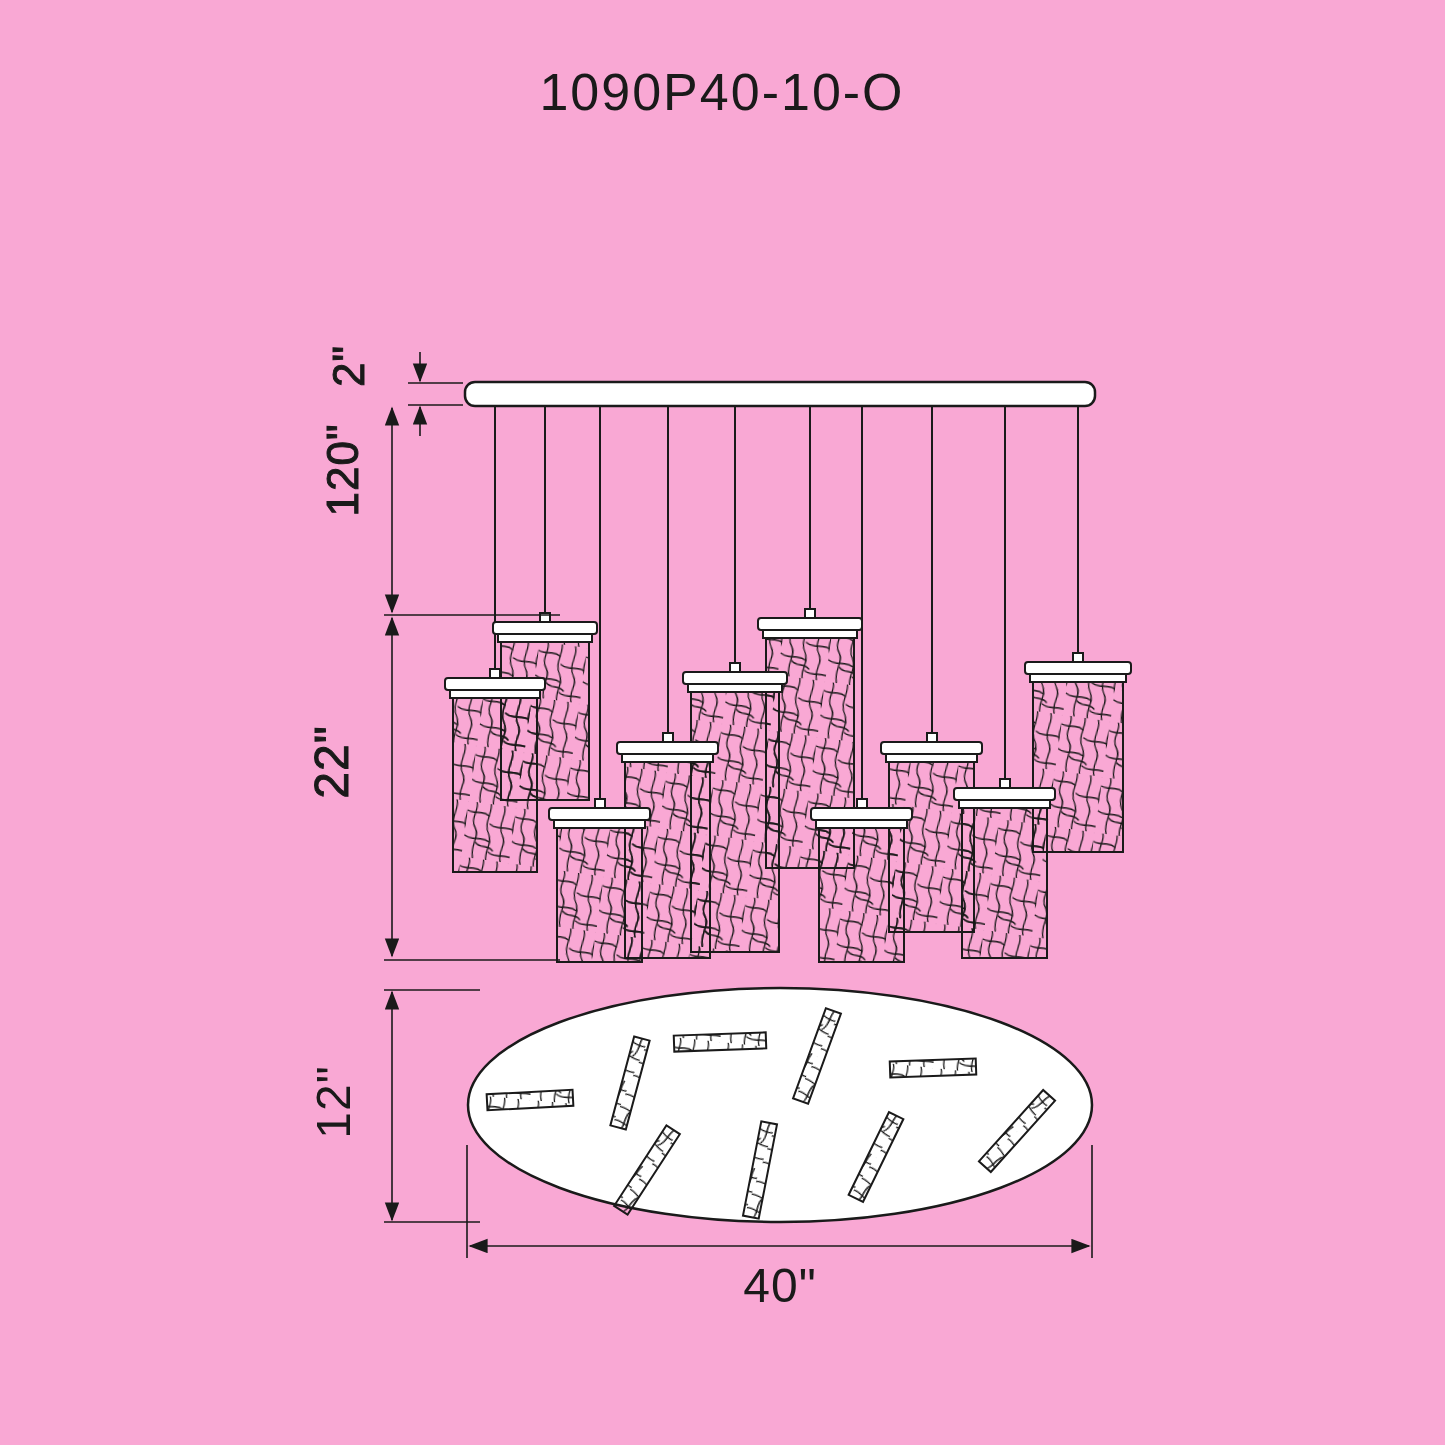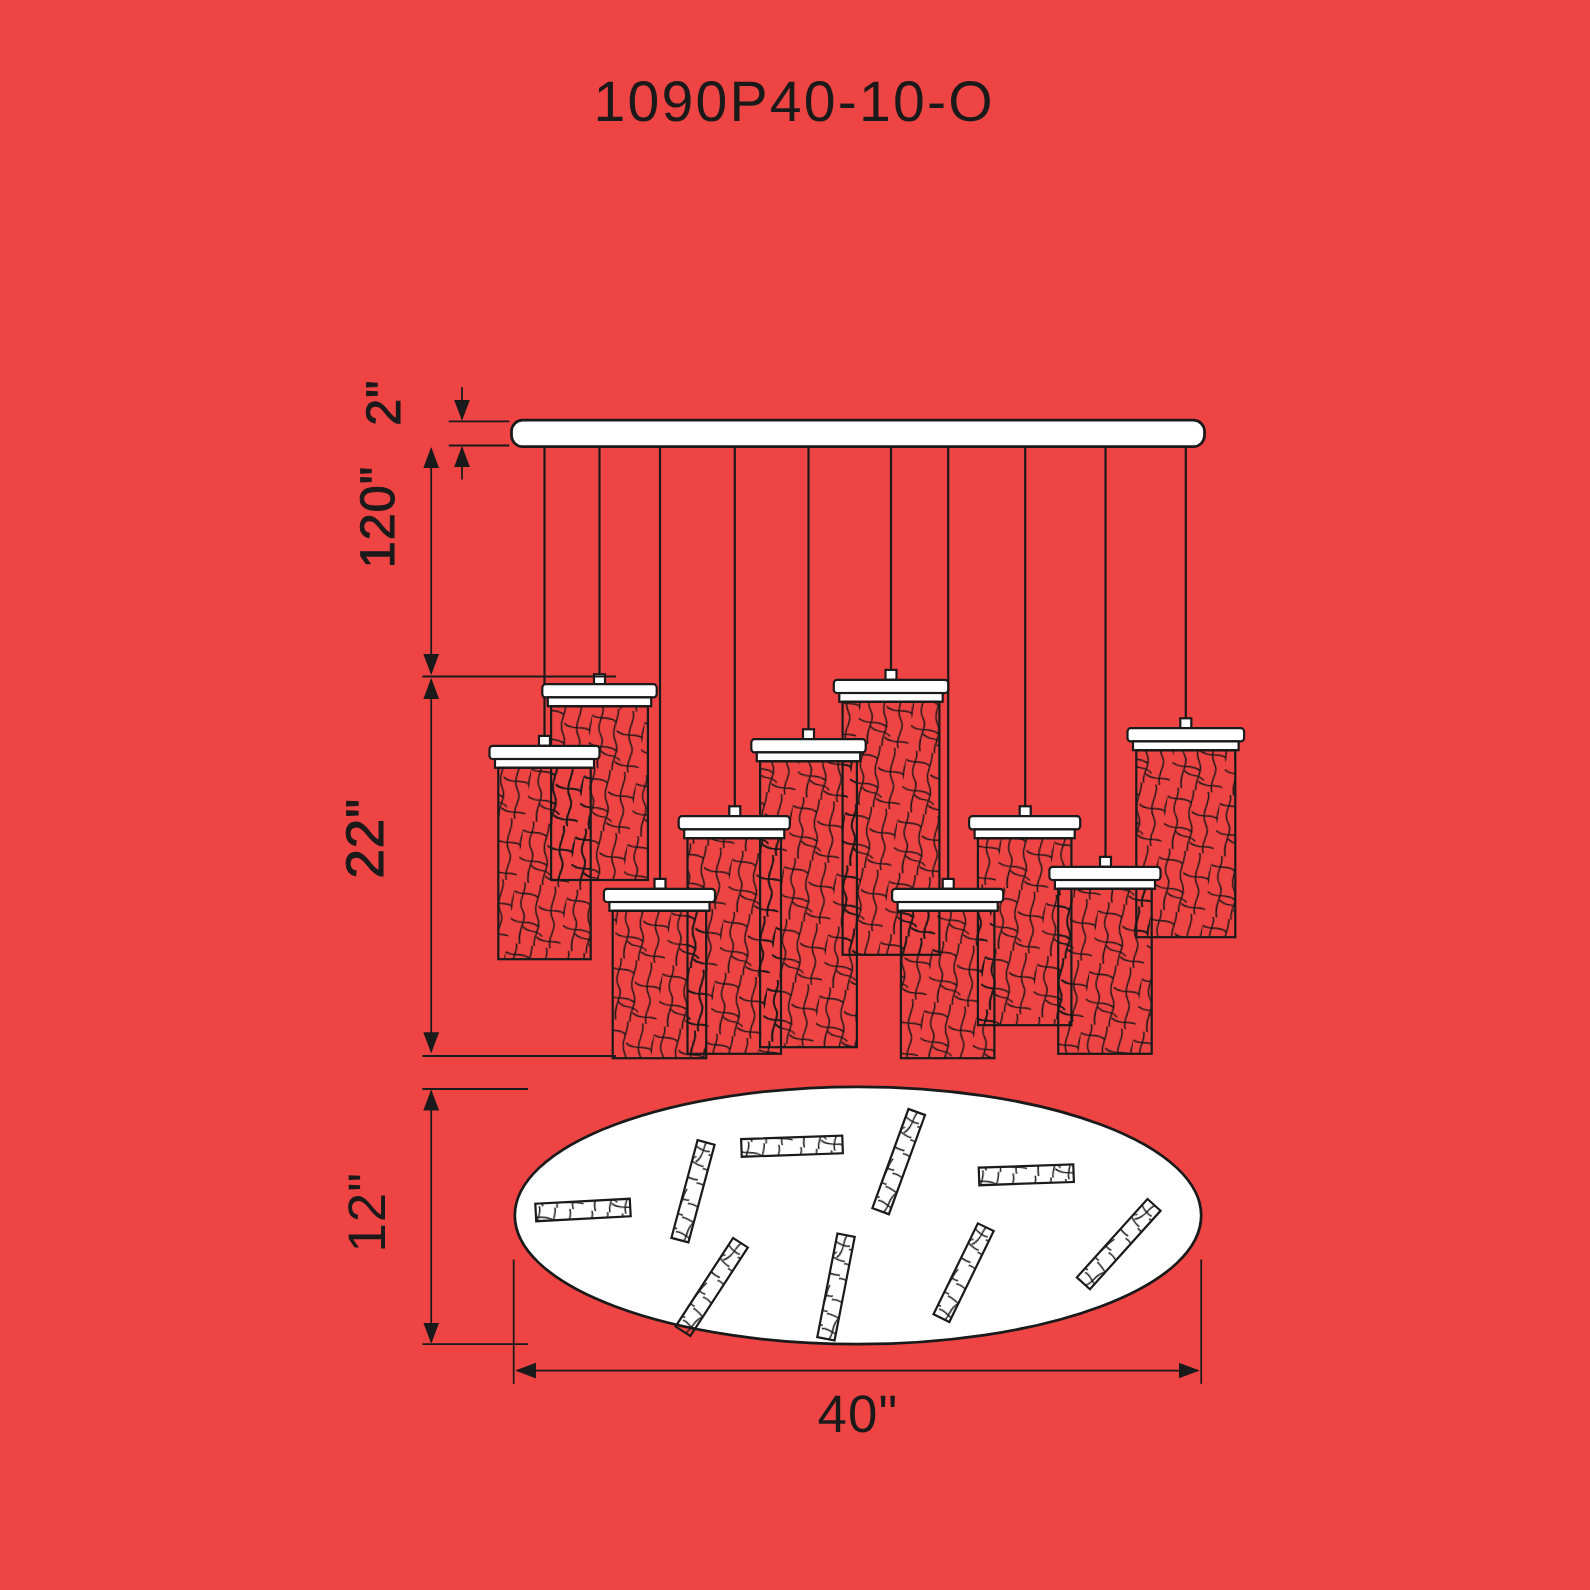--- a/index.html
+++ b/index.html
@@ -4,21 +4,21 @@
 <style>
   html, body {
     margin: 0;
     padding: 0;
     background: #ffffff;
   }
   .canvas {
     position: relative;
     width: 1445px;
     height: 1445px;
-    background: #ef4444;
+    background: #f9a8d4;
     font-family: "Liberation Sans", sans-serif;
   }
   svg { display: block; }
   .dim-text {
     font-family: "Liberation Sans", sans-serif;
     font-size: 44px;
     fill: #1a1a1a;
     letter-spacing: 1px;
   }
   .title-text {

